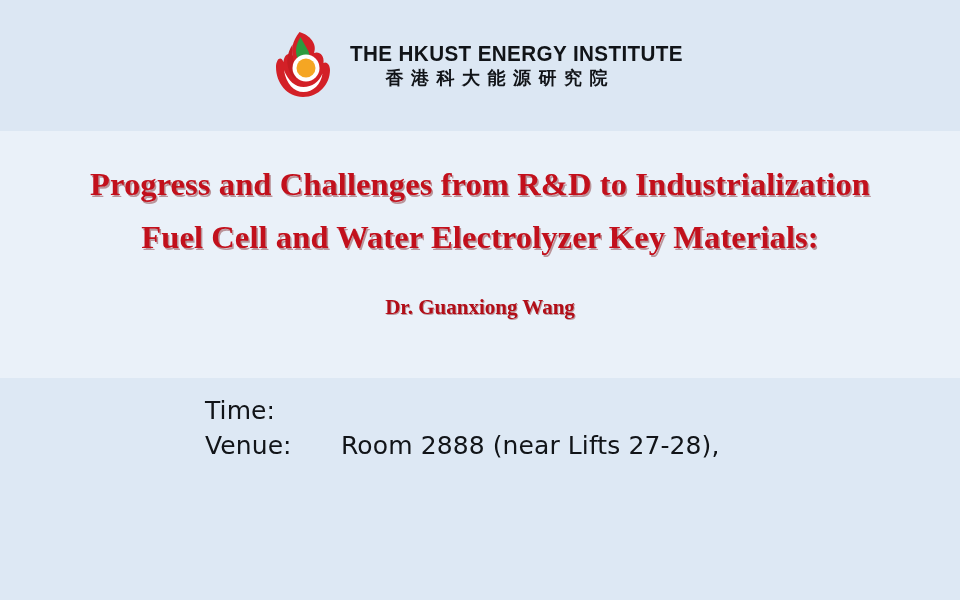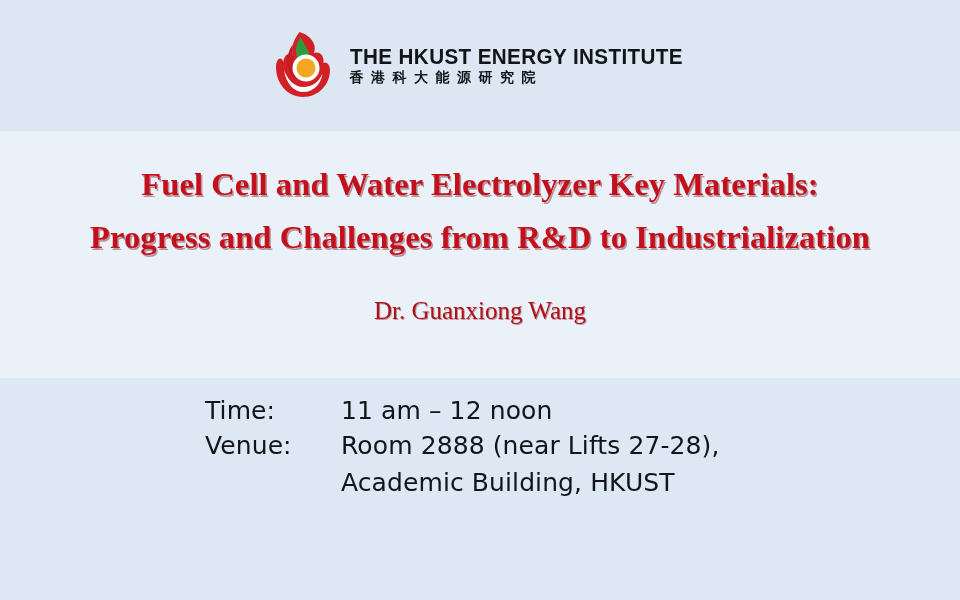--- a/index.html
+++ b/index.html
@@ -79,25 +79,26 @@
     letter-spacing: 0.4px;
     color: #111418;
     white-space: nowrap;
     transform: scaleX(0.96);
     transform-origin: left center;
     line-height: 1.05;
   }
   .logo-cn {
     font-family: "DejaVu Sans", sans-serif;
     font-weight: bold;
-    font-size: 14px;
+    font-size: 18px;
     letter-spacing: 7.5px;
     color: #111418;
     white-space: nowrap;
     line-height: 1.1;
+    margin-left: 36px;
   }
 
   
   .title-block {
     position: absolute;
     left: 0;
     top: 158px;
     width: 960px;
     text-align: center;
   }
@@ -115,22 +116,22 @@
   
   .speaker-block {
     position: absolute;
     left: 0;
     top: 292px;
     width: 960px;
     text-align: center;
   }
   .speaker-name {
     font-family: "Liberation Serif", "DejaVu Serif", serif;
-    font-weight: normal;
-    font-size: 25px;
+    font-weight: bold;
+    font-size: 21px;
     line-height: 1.48;
     color: #b20e18;
     text-shadow: 1px 1px 0.5px rgba(120, 20, 25, 0.40);
     white-space: nowrap;
   }
   .speaker-affil {
     font-family: "Liberation Serif", "DejaVu Serif", serif;
     font-weight: bold;
     font-size: 21px;
     line-height: 1.48;
@@ -208,38 +209,36 @@
 
       <div class="logo-text-block">
         <div class="logo-en">THE HKUST ENERGY INSTITUTE</div>
         <div class="logo-cn">香港科大能源研究院</div>
       </div>
 
     </div>
   </div>
 
   <div class="title-block">
+    <div class="title-line">Progress and Challenges from R&amp;D to Industrialization</div>
     <div class="title-line">Fuel Cell and Water Electrolyzer Key Materials:</div>
-    <div class="title-line">Progress and Challenges from R&amp;D to Industrialization</div>
   </div>
 
   <div class="speaker-block">
     <div class="speaker-name">Dr. Guanxiong Wang</div>
   </div>
 
   <div class="details-block">
 
 
     <div class="detail-row">
       <div class="detail-label">Time:</div>
-      <div class="detail-value">11 am – 12 noon</div>
     </div>
 
     <div class="detail-row">
       <div class="detail-label">Venue:</div>
       <div class="detail-value">Room 2888 (near Lifts 27-28),</div>
     </div>
 
-    <div class="detail-value-cont">Academic Building,  HKUST</div>
 
   </div>
 
 </div>
 
 </body></html>

